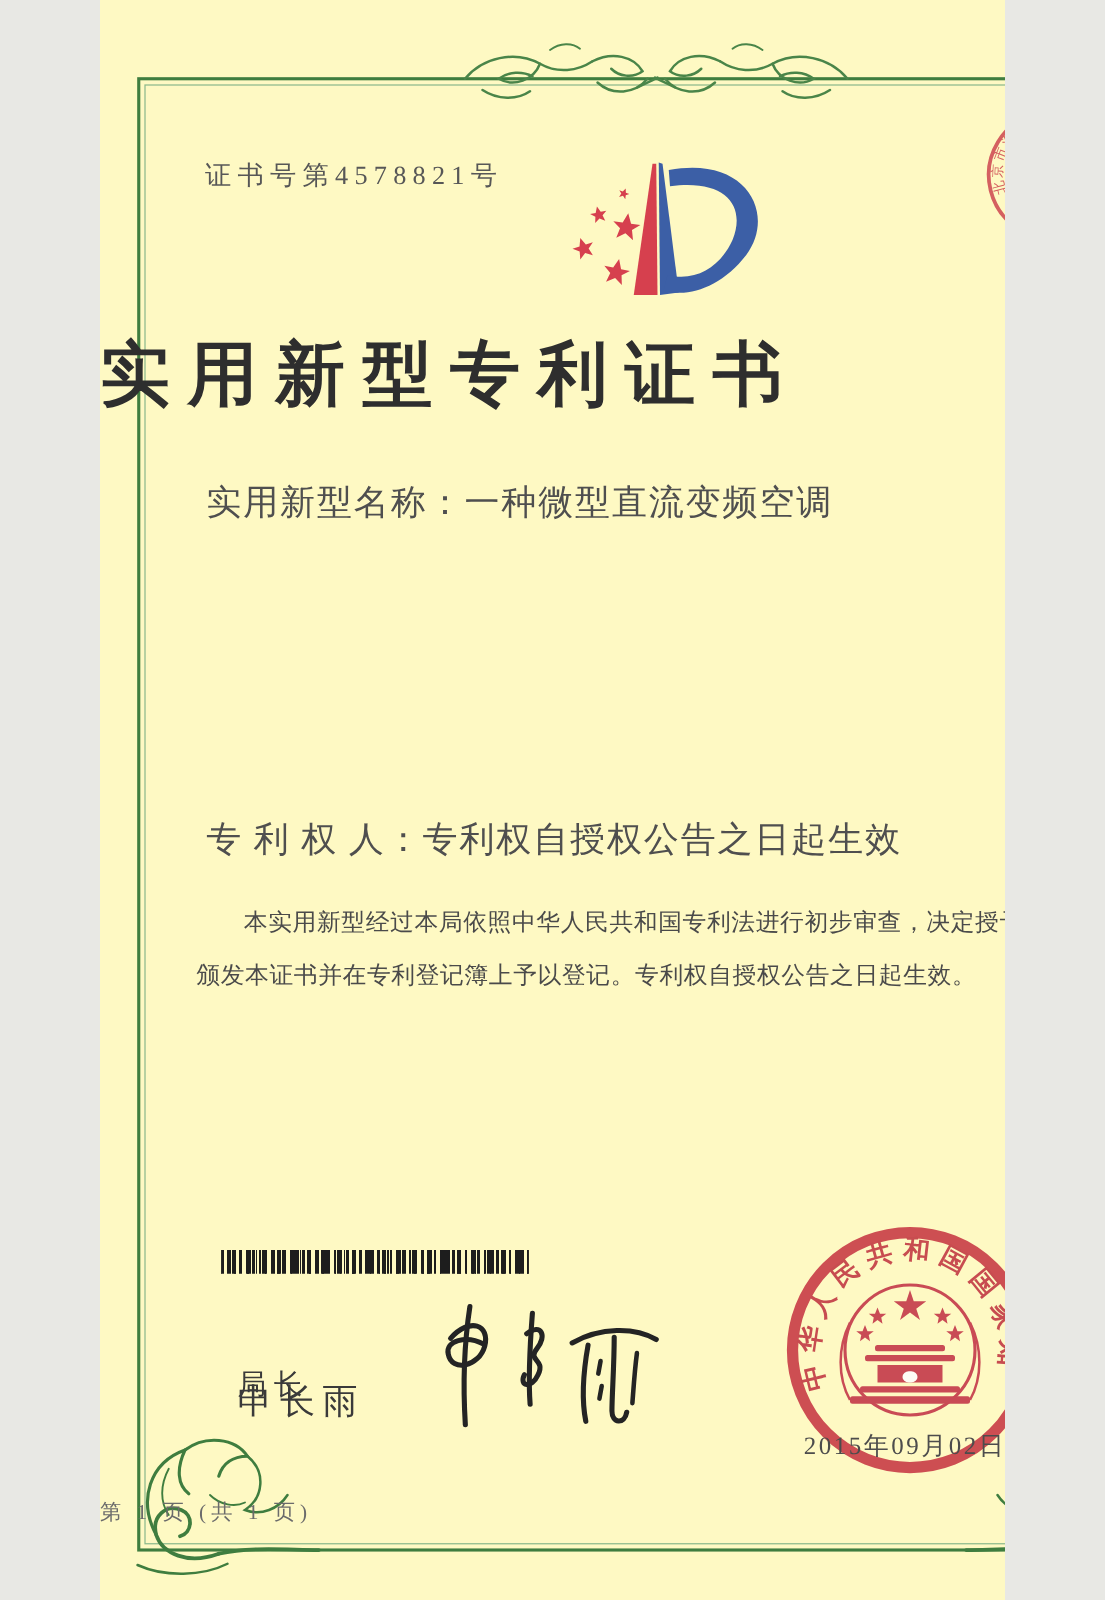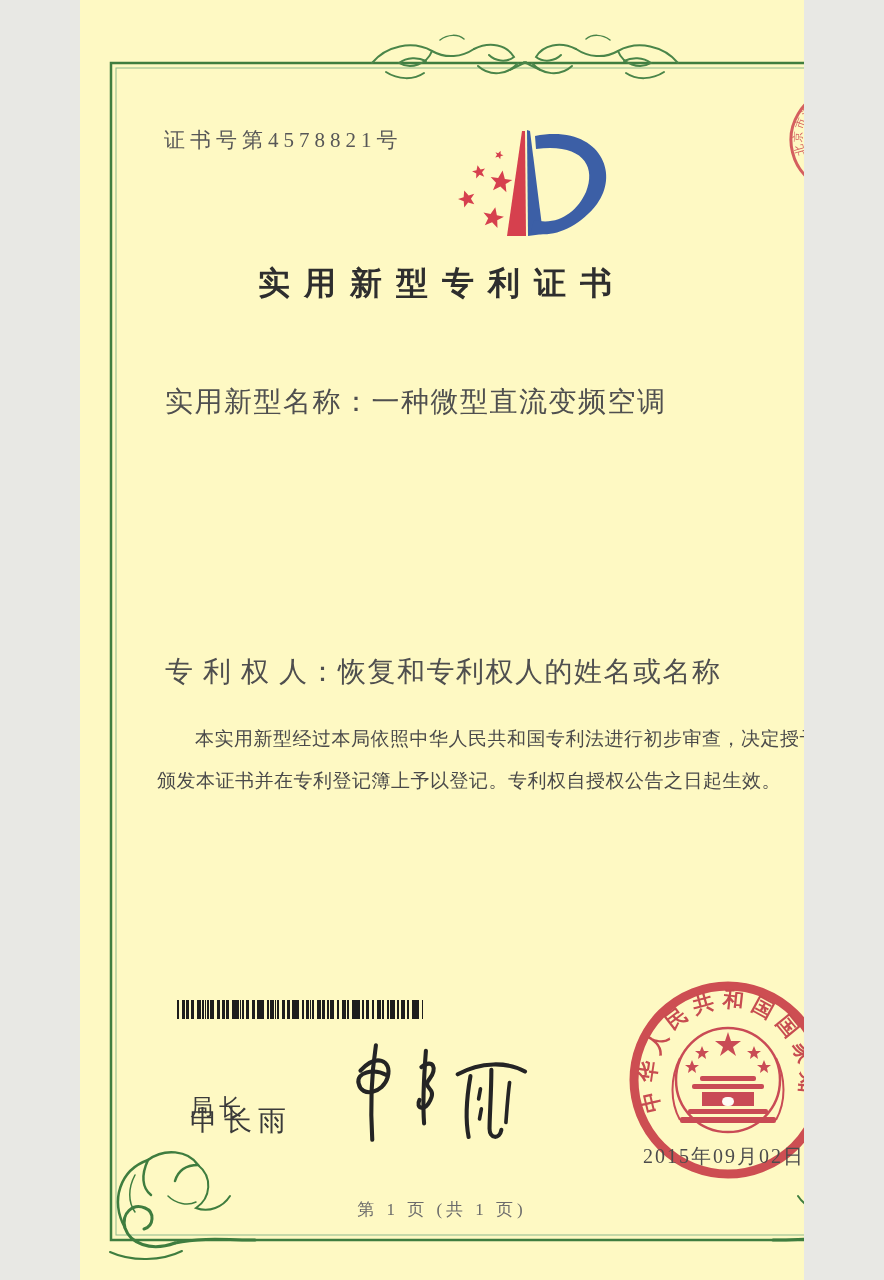--- a/index.html
+++ b/index.html
@@ -10,22 +10,22 @@
     color:#3c3c3c;
   }
   .abs{position:absolute;}
   svg{display:block;}
   svg text{font-family:"Liberation Serif","DejaVu Serif",serif;}
 
   .cert-no{
     left:84px;top:126px;font-size:21px;color:#575757;letter-spacing:5px;
   }
   .title{
-    left:0;right:0;top:262px;text-align:center;
-    font-size:32px;font-weight:700;color:#2e2e2e;letter-spacing:14px;
+    left:0;right:0;top:262px;
+    font-size:56px;font-weight:700;color:#2e2e2e;letter-spacing:14px;
   }
   .field{
     left:85px;width:740px;font-size:28px;color:#4f4f4f;letter-spacing:1.5px;white-space:nowrap;
   }
   .f0{top:383px}.f1{top:453px}.f2{top:513px}.f3{top:583px}.f4{top:653px}.f5{top:718px}
   .body-text{
     left:77px;top:718px;width:740px;font-size:19px;line-height:42px;
     color:#4a4a4a;text-align:justify;letter-spacing:0.5px;font-family:Liberation Serif, serif;
   }
   .body-text p{margin:0;text-indent:2em;}
@@ -35,21 +35,21 @@
       repeating-linear-gradient(90deg,#1d1d1d 0 2px,rgba(0,0,0,0) 2px 5px),
       repeating-linear-gradient(90deg,#1d1d1d 0 1px,rgba(0,0,0,0) 1px 7px),
       repeating-linear-gradient(90deg,rgba(0,0,0,0) 0 9px,#1d1d1d 9px 12px);
   }
   .director-title{left:110px;top:1092px;font-size:23px;color:#3a3a3a;letter-spacing:6px;}
   .director-name{left:110px;top:1102px;font-size:28px;color:#3a3a3a;letter-spacing:6px;}
   .seal-date{
     left:563px;top:1143px;font-size:20px;color:#4c4c4c;letter-spacing:2px;white-space:nowrap;
   }
   .footer{
-    left:0;right:0;top:1198px;text-align:center;
+    left:0;right:0;top:1198px;text-align:left;
     font-size:17px;color:#6b6b6b;letter-spacing:4px;
   }
 </style>
 </head>
 <body>
 
 <div class="page">
 
   <svg class="abs" style="left:0;top:0" width="884" height="1280" viewBox="0 0 884 1280">
     <g>
@@ -134,21 +134,21 @@
       <text x="760" y="154" text-anchor="middle" font-size="12.5" fill="#cf4a52" letter-spacing="1">代扣专用章</text>
     </g>
   </svg>
 
   <div class="abs title">实用新型专利证书</div>
 
   <div class="abs field f0">
     <span>实用新型名称：</span><span>一种微型直流变频空调</span>
   </div>
   <div class="abs field f4">
-    <span>专 利 权 人：</span><span>恢复和专利权人的姓名或名称</span>
+    <span>专 利 权 人：</span><span>专利权自授权公告之日起生效</span>
   </div>
 
   <div class="abs body-text">
     <p>本实用新型经过本局依照中华人民共和国专利法进行初步审查，决定授予专利权，颁发本证书并在专利登记簿上予以登记。专利权自授权公告之日起生效。</p>
   </div>
 
   <div class="abs barcode"></div>
 
   <div class="abs director-title">局长</div>
   <div class="abs director-name">申长雨</div>

